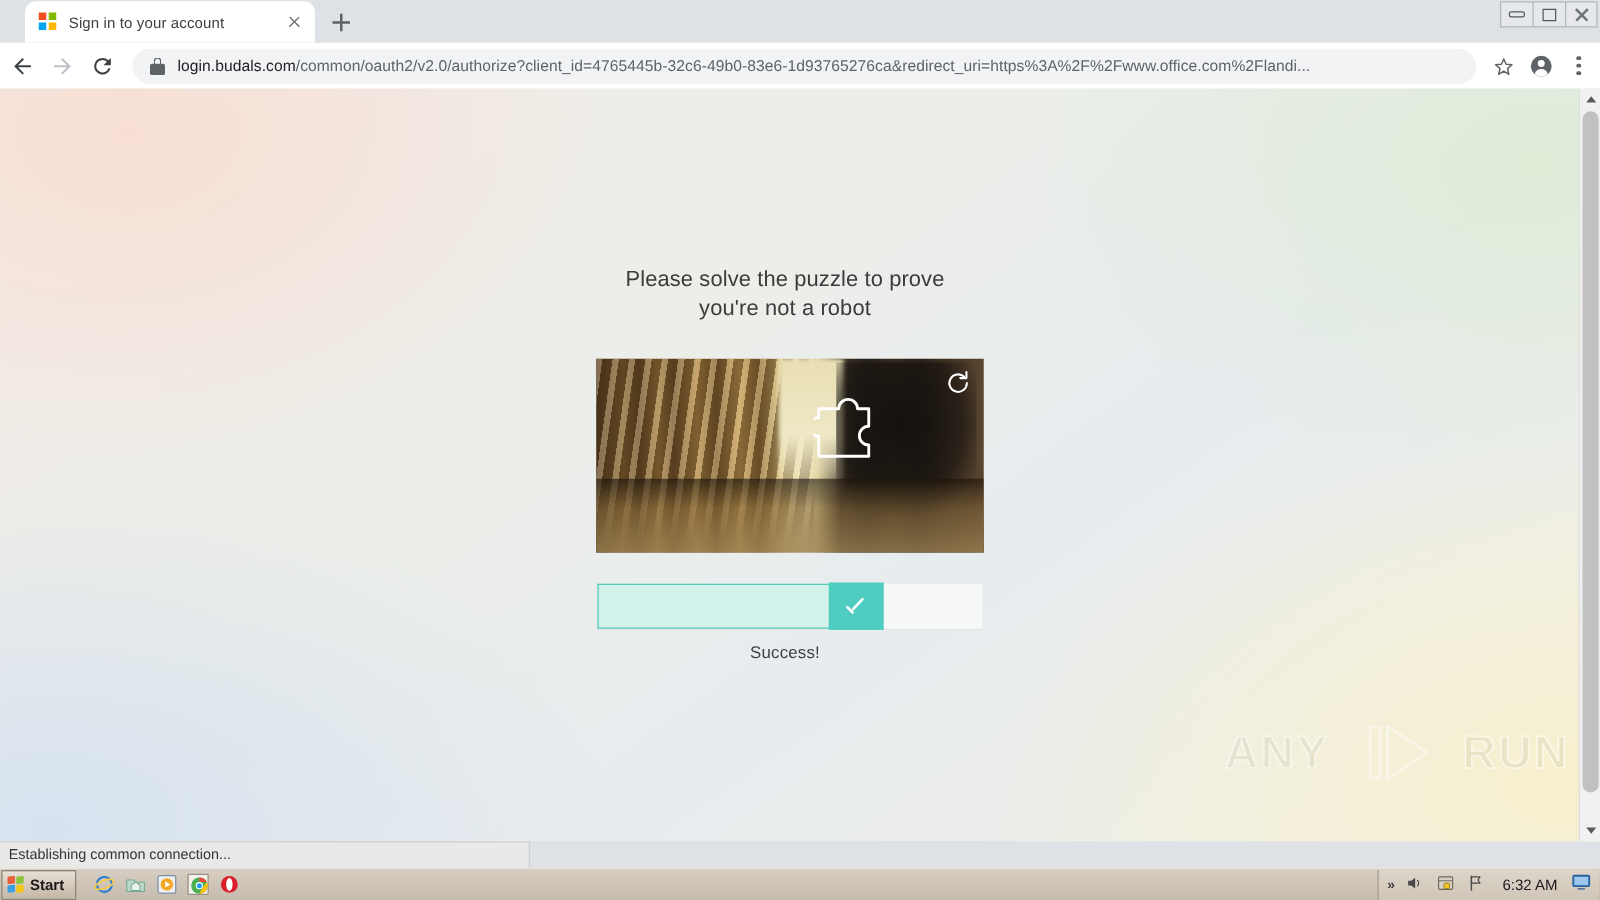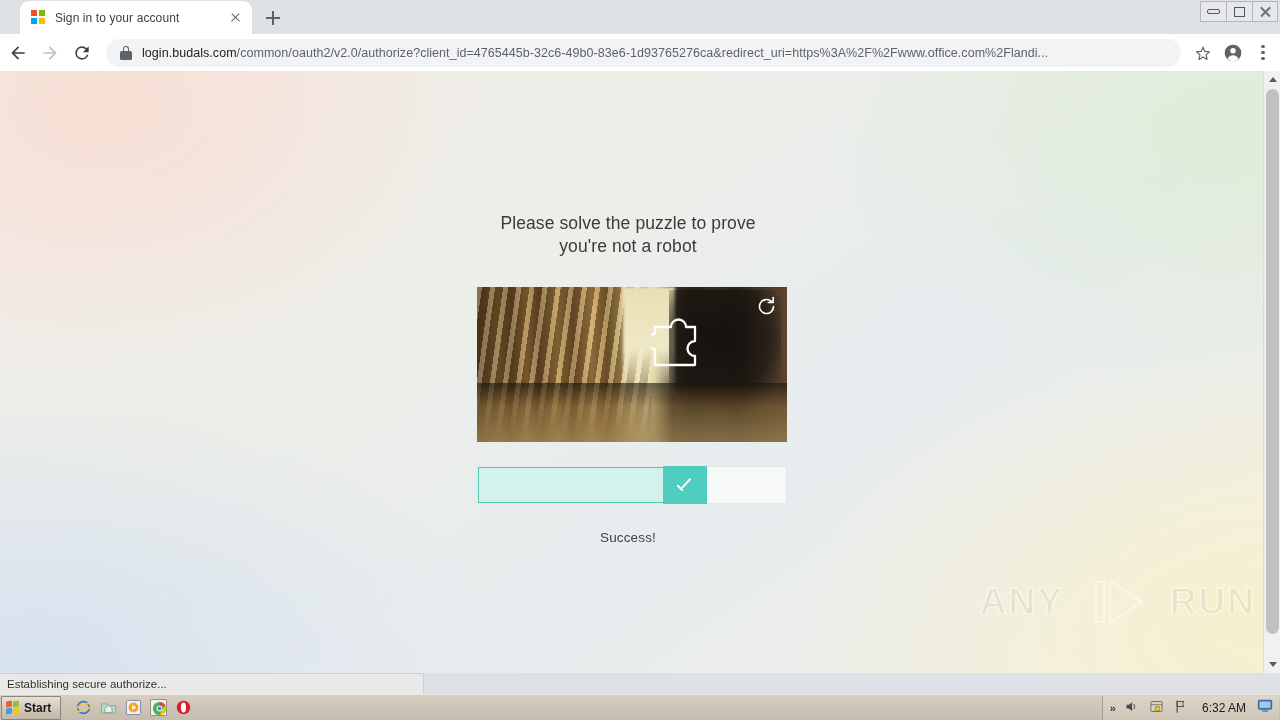--- a/index.html
+++ b/index.html
@@ -183,21 +183,21 @@
   .slider-handle {
     position:absolute; left:185px; top:-1px; width:44px; height:38px;
     background:#4ecdc0; display:flex; align-items:center; justify-content:center;
   }
   .check { width:17px; height:11px; position:relative; }
   .check:before, .check:after { content:""; position:absolute; background:#fff; border-radius:1px; }
   .check:before { left:0px; top:5px;  width:8px;  height:2.4px; transform:rotate(45deg);  transform-origin:left center; }
   .check:after  { left:5.1px; top:8.4px; width:13px; height:2.4px; transform:rotate(-47deg); transform-origin:left center; }
 
   .status-msg {
-    margin-top:26px; text-align:center; font-size:13.5px; color:#3f3f3f;
+    margin-top:10px; text-align:center; font-size:13.5px; color:#3f3f3f;
     letter-spacing:.15px;
   }
 
   
   .watermark {
     position:absolute; right:24px; bottom:46px;
     display:flex; align-items:center; gap:22px;
     opacity:.42; pointer-events:none;
   }
   .wm-txt {
@@ -389,21 +389,21 @@
     <div class="ps-arrow">
       <span class="ps-tri ps-up"></span>
     </div>
     <div class="ps-thumb"></div>
     <div class="ps-arrow" style="position:absolute;bottom:0;left:0;">
       <span class="ps-tri ps-down"></span>
     </div>
   </div>
 
   <div class="statusbar">
-    <span>Establishing secure authorize...</span>
+    <span>Establishing common connection...</span>
   </div>
 </div>
 
 <div class="taskbar">
 
   <div class="start">
     <span class="start-flag">
       <i class="sf1"></i>
         <i class="sf2"></i>
         <i class="sf3"></i>

